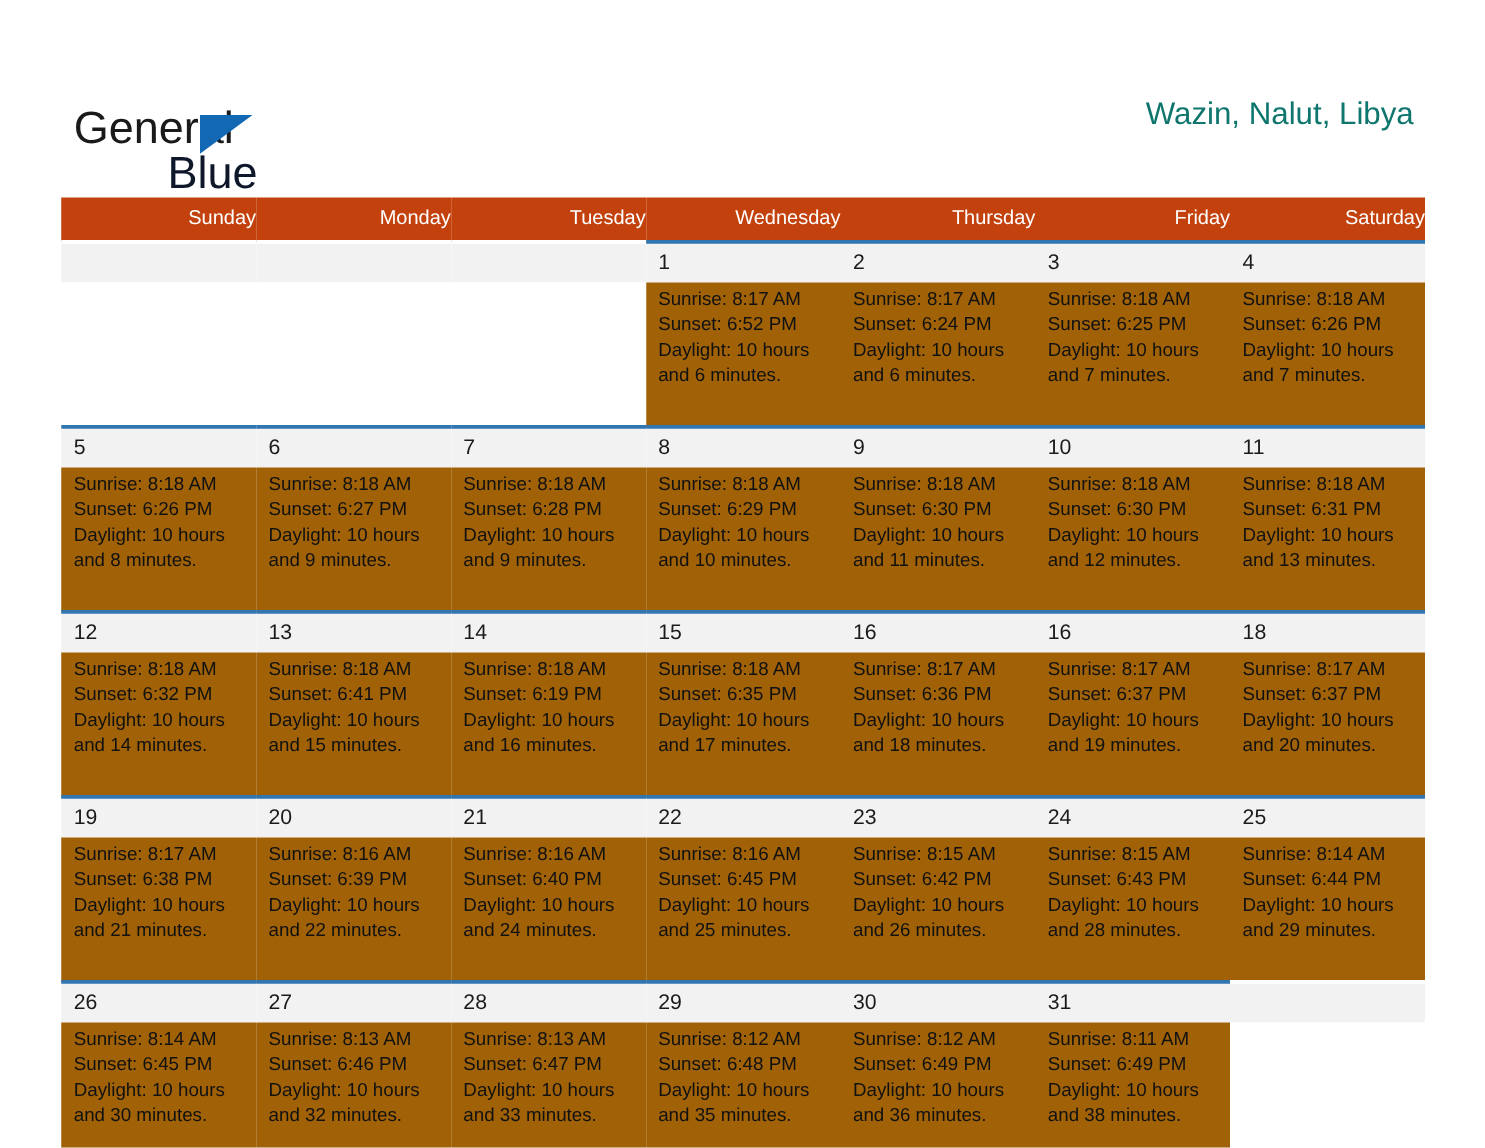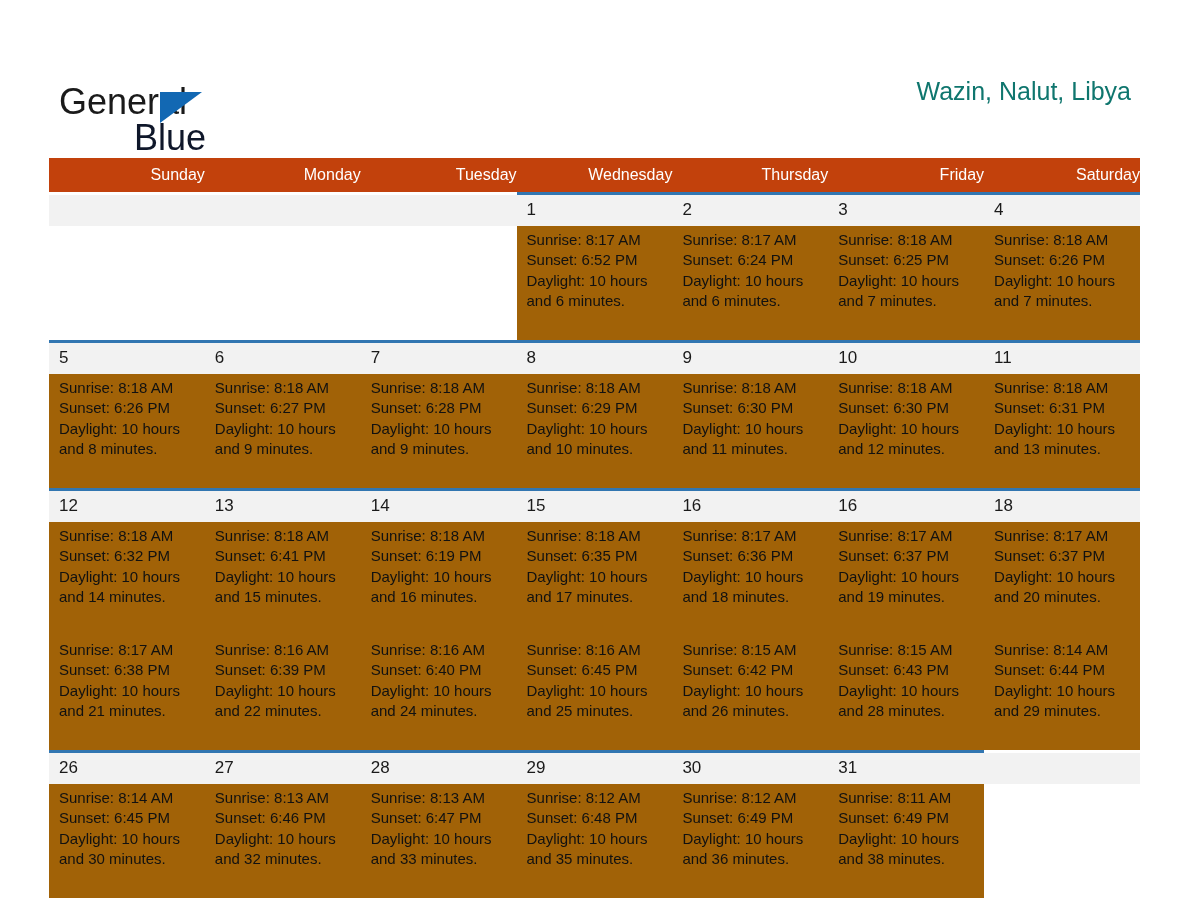--- a/index.html
+++ b/index.html
@@ -317,20 +317,29 @@
               <span class="info-line">Daylight: 10 hours</span>
               <span class="info-line">and 19 minutes.</span>
             </td>
             <td>
               <span class="info-line">Sunrise: 8:17 AM</span>
               <span class="info-line">Sunset: 6:37 PM</span>
               <span class="info-line">Daylight: 10 hours</span>
               <span class="info-line">and 20 minutes.</span>
             </td>
           </tr>
+          <tr class="week-dates">
+            <td>19</td>
+            <td>20</td>
+            <td>21</td>
+            <td>22</td>
+            <td>23</td>
+            <td>24</td>
+            <td>25</td>
+          </tr>
           <tr class="week-body">
             <td>
               <span class="info-line">Sunrise: 8:17 AM</span>
               <span class="info-line">Sunset: 6:38 PM</span>
               <span class="info-line">Daylight: 10 hours</span>
               <span class="info-line">and 21 minutes.</span>
             </td>
             <td>
               <span class="info-line">Sunrise: 8:16 AM</span>
               <span class="info-line">Sunset: 6:39 PM</span>

